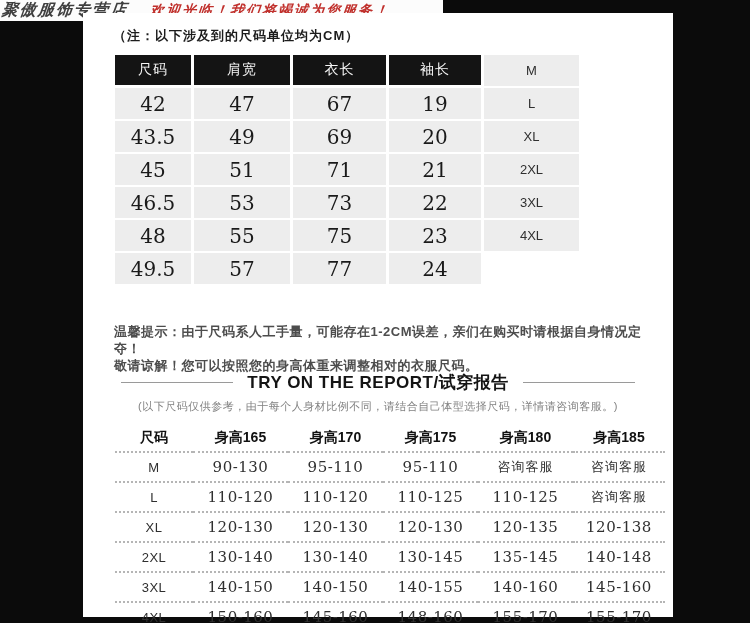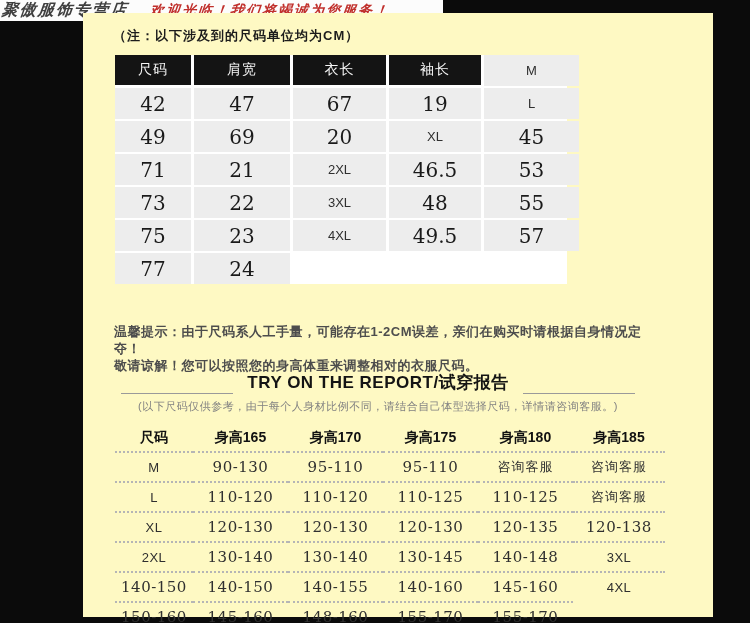--- a/index.html
+++ b/index.html
@@ -18,22 +18,21 @@
     font-size:16px;font-weight:bold;font-style:italic;color:#3f3f3f;
     letter-spacing:2px;padding-left:2px;transform:skewX(-6deg);
   }
   .welcome{
     font-size:14px;font-weight:bold;font-style:italic;color:#c0302c;
     letter-spacing:2px;margin-left:22px;transform:skewX(-6deg);
   }
   
   .content{
     position:absolute;left:83px;top:13px;width:590px;height:604px;
-    background:#fef9c3;
-    padding-left:40px;
+    background:#ffffff;
   }
   .note{
     position:absolute;left:30px;top:14px;
     font-size:13px;font-weight:bold;color:#1c1c1c;letter-spacing:1px;
   }
   
   .t1{
     position:absolute;left:32px;top:42px;width:452px;
     display:grid;grid-template-columns:76px 96px 93px 92px 95px;
     column-gap:3px;row-gap:2px;background:#ffffff;
@@ -48,21 +47,21 @@
   .t1c{font-family:"DejaVu Serif",serif;font-size:20px;color:#1a1a1a;}
   .t1c.size{font-family:"Liberation Sans",sans-serif;font-size:13px;color:#2f2f2f;}
   
   .tip{
     position:absolute;left:31px;top:310px;width:545px;
     font-size:13px;color:#4d4d4d;line-height:17px;letter-spacing:0.5px;font-weight:bold;
   }
   
   .tryon{
     position:absolute;left:38px;top:358px;width:514px;
-    display:flex;align-items:flex-end;
+    display:flex;align-items:center;
   }
   .tryon .line{flex:1;height:1px;background:#9a9a9a;}
   .tryon .title{
     margin:0 14px;font-size:17px;font-weight:bold;color:#141414;letter-spacing:0.5px;white-space:nowrap;
   }
   .subtitle{
     position:absolute;left:0;top:386px;width:590px;text-align:center;
     font-size:11px;color:#828282;letter-spacing:0.5px;
   }
   
@@ -98,25 +97,27 @@
       <div class="t1h">尺码</div>
       <div class="t1h">肩宽</div>
       <div class="t1h">衣长</div>
       <div class="t1h">袖长</div>
       <div class="t1c size">M</div>
       <div class="t1c">42</div>
       <div class="t1c">47</div>
       <div class="t1c">67</div>
       <div class="t1c">19</div>
       <div class="t1c size">L</div>
+      <div class="t1c">43.5</div>
       <div class="t1c">49</div>
       <div class="t1c">69</div>
       <div class="t1c">20</div>
       <div class="t1c size">XL</div>
       <div class="t1c">45</div>
+      <div class="t1c">51</div>
       <div class="t1c">71</div>
       <div class="t1c">21</div>
       <div class="t1c size">2XL</div>
       <div class="t1c">46.5</div>
       <div class="t1c">53</div>
       <div class="t1c">73</div>
       <div class="t1c">22</div>
       <div class="t1c size">3XL</div>
       <div class="t1c">48</div>
       <div class="t1c">55</div>
@@ -164,20 +165,21 @@
       <div class="t2v size">XL</div>
       <div class="t2v">120-130</div>
       <div class="t2v">120-130</div>
       <div class="t2v">120-130</div>
       <div class="t2v">120-135</div>
       <div class="t2v">120-138</div>
       <div class="t2v size">2XL</div>
       <div class="t2v">130-140</div>
       <div class="t2v">130-140</div>
       <div class="t2v">130-145</div>
+      <div class="t2v">135-145</div>
       <div class="t2v">140-148</div>
       <div class="t2v size">3XL</div>
       <div class="t2v">140-150</div>
       <div class="t2v">140-150</div>
       <div class="t2v">140-155</div>
       <div class="t2v">140-160</div>
       <div class="t2v">145-160</div>
       <div class="t2v size">4XL</div>
       <div class="t2v">150-160</div>
       <div class="t2v">145-160</div>

